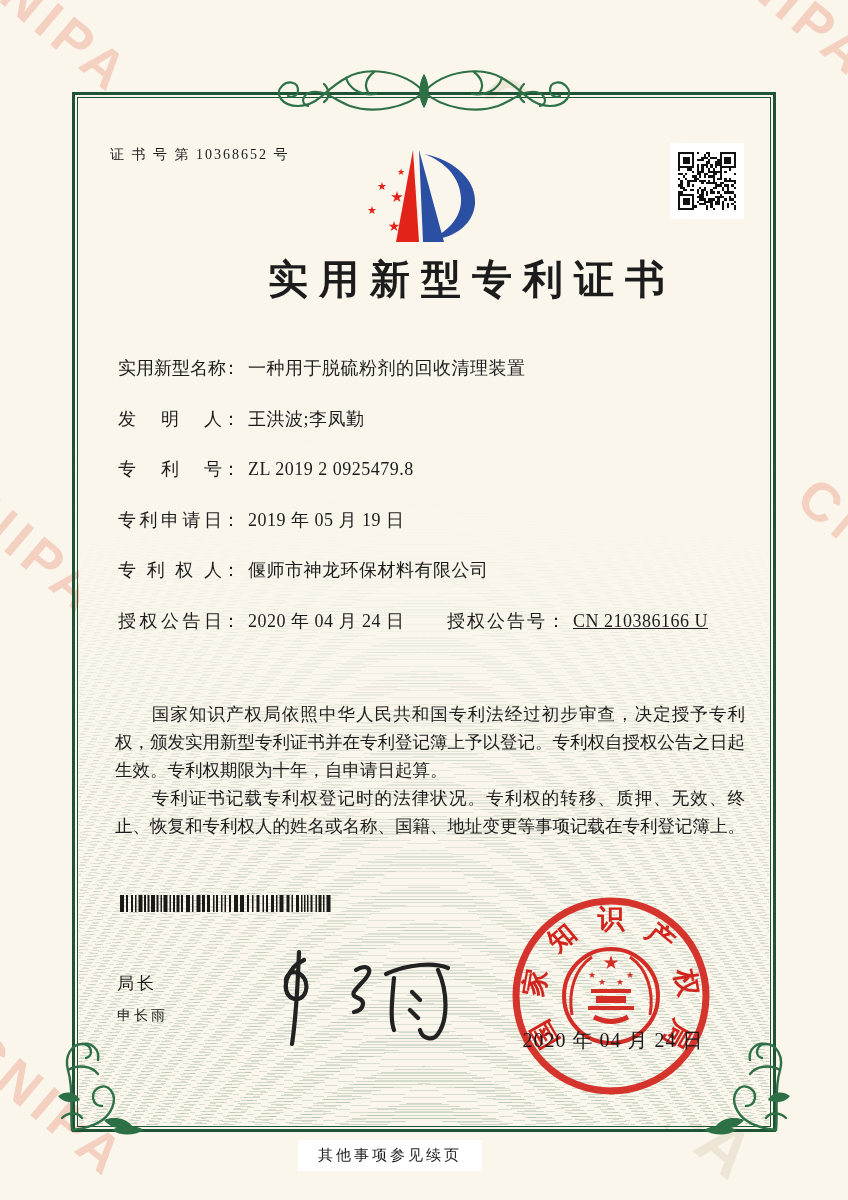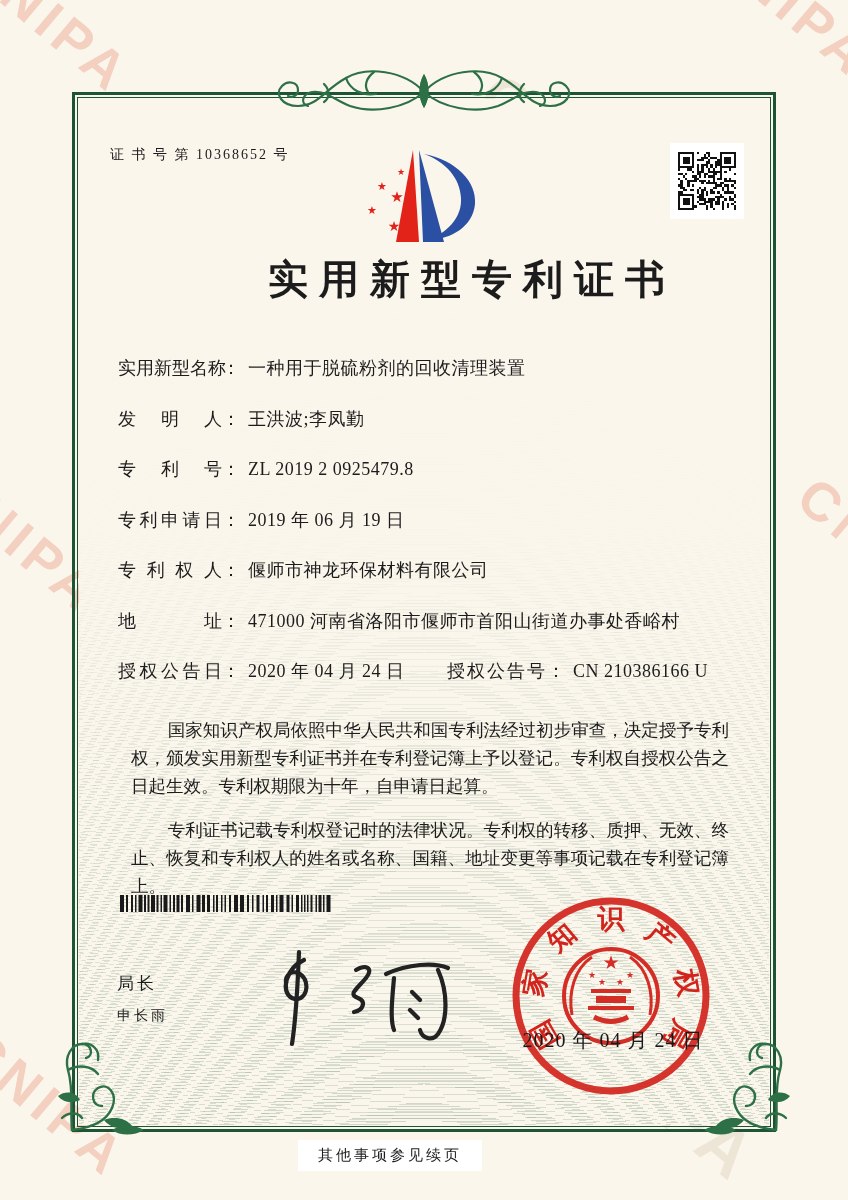--- a/index.html
+++ b/index.html
@@ -45,27 +45,27 @@
           display:flex;align-items:center;justify-content:center;}
   .title{position:absolute;left:0;top:252px;width:848px;text-align:center;font-size:40px;
          font-weight:bold;letter-spacing:11px;z-index:4;margin-left:48px;}
 
   
   .fields{position:absolute;left:118px;top:356px;width:580px;z-index:4;font-size:18px;}
   .field-row{height:50.5px;white-space:nowrap;position:relative;}
   .flabel{display:inline-block;width:104px;text-align:justify;text-align-last:justify;}
   .fcolon{display:inline-block;margin-right:8px;}
   .fvalue{letter-spacing:0.5px;}
-  .grant-right{position:absolute;left:329px;top:0;}
+  .grant-right{position:absolute;left:329px;top:0;text-decoration:underline;}
   .grant-right .flabel{width:auto;letter-spacing:2px;}
 
   
   .body-text{position:absolute;left:115px;top:700px;width:630px;z-index:4;
              font-size:17.5px;line-height:28px;text-align:justify;}
-  .body-text p{margin:16px;text-indent:2.1em;}
+  .body-text p{margin:0;text-indent:2.1em;}
 
   
   .barcode{position:absolute;left:120px;top:895px;z-index:4;}
   .sig-title{position:absolute;left:117px;top:972px;font-size:17px;letter-spacing:3px;z-index:4;}
   .sig-name{position:absolute;left:117px;top:1007px;font-size:14px;letter-spacing:3px;z-index:4;}
   .signature{position:absolute;left:252px;top:948px;z-index:5;}
   .seal{position:absolute;left:506px;top:893px;z-index:5;}
   .seal-char{font-size:27px;font-weight:bold;fill:#d2241c;text-anchor:middle;
              dominant-baseline:middle;font-family:"Liberation Serif","DejaVu Serif",serif;}
   .seal-date{font-size:20px;fill:#181818;text-anchor:middle;letter-spacing:1px;
@@ -460,27 +460,24 @@
     <div class="field-row">
       <span class="flabel">实用新型名称</span><span class="fcolon">：</span><span class="fvalue">一种用于脱硫粉剂的回收清理装置</span>
     </div>
     <div class="field-row">
       <span class="flabel">发明人</span><span class="fcolon">：</span><span class="fvalue">王洪波;李凤勤</span>
     </div>
     <div class="field-row">
       <span class="flabel">专利号</span><span class="fcolon">：</span><span class="fvalue">ZL 2019 2 0925479.8</span>
     </div>
     <div class="field-row">
-      <span class="flabel">专利申请日</span><span class="fcolon">：</span><span class="fvalue">2019 年 06 月 19 日</span>
+      <span class="flabel">专利申请日</span><span class="fcolon">：</span><span class="fvalue">2019 年 05 月 19 日</span>
     </div>
     <div class="field-row">
       <span class="flabel">专利权人</span><span class="fcolon">：</span><span class="fvalue">偃师市神龙环保材料有限公司</span>
-    </div>
-    <div class="field-row">
-      <span class="flabel">地址</span><span class="fcolon">：</span><span class="fvalue">471000 河南省洛阳市偃师市首阳山街道办事处香峪村</span>
     </div>
     <div class="field-row">
       <span class="flabel">授权公告日</span><span class="fcolon">：</span><span class="fvalue">2020 年 04 月 24 日</span>
       <span class="grant-right">
         <span class="flabel">授权公告号</span><span class="fcolon">：</span><span class="fvalue">CN 210386166 U</span>
       </span>
     </div>
   </div>
 
   <div class="body-text">

